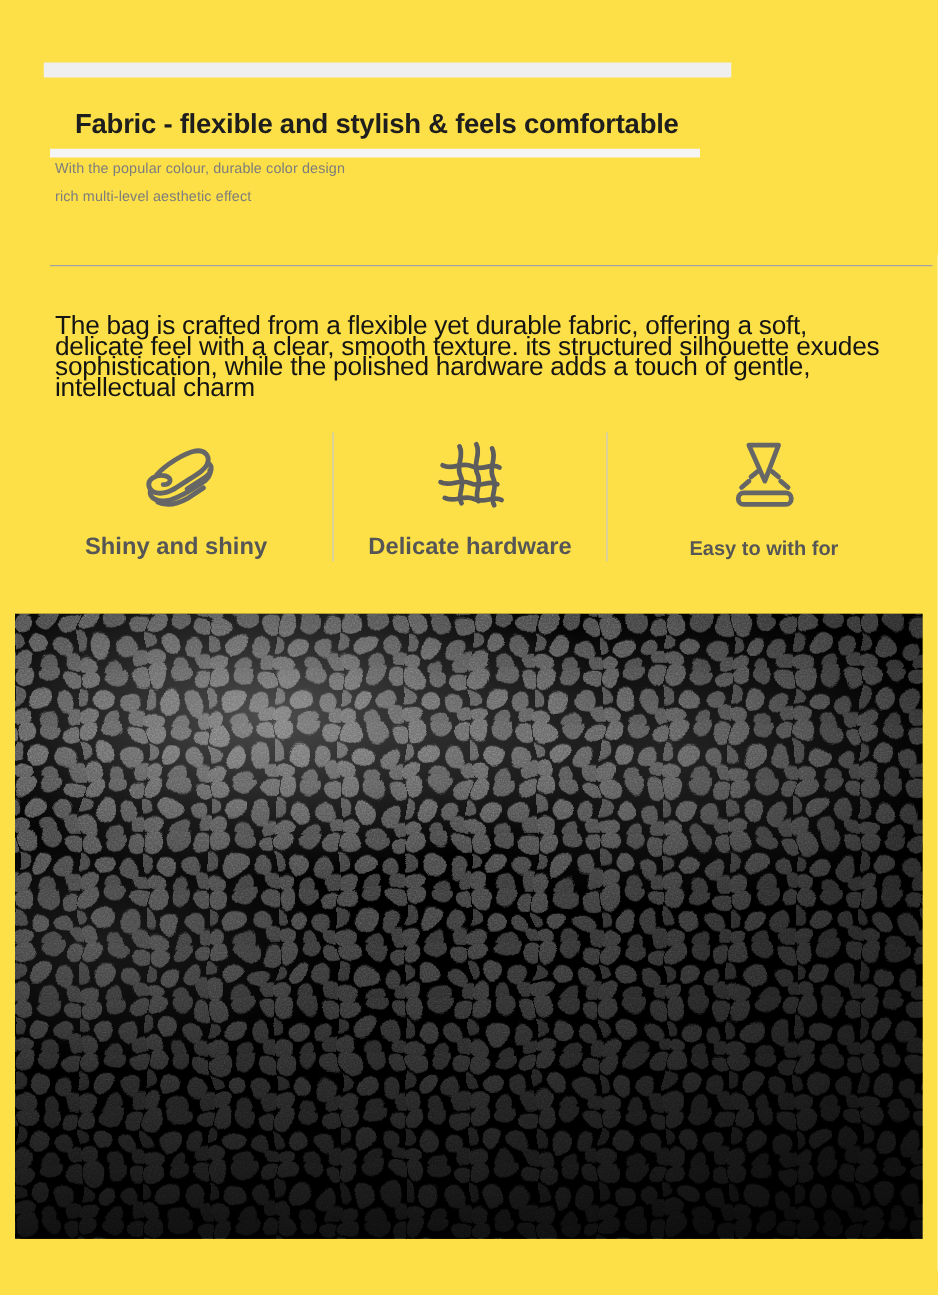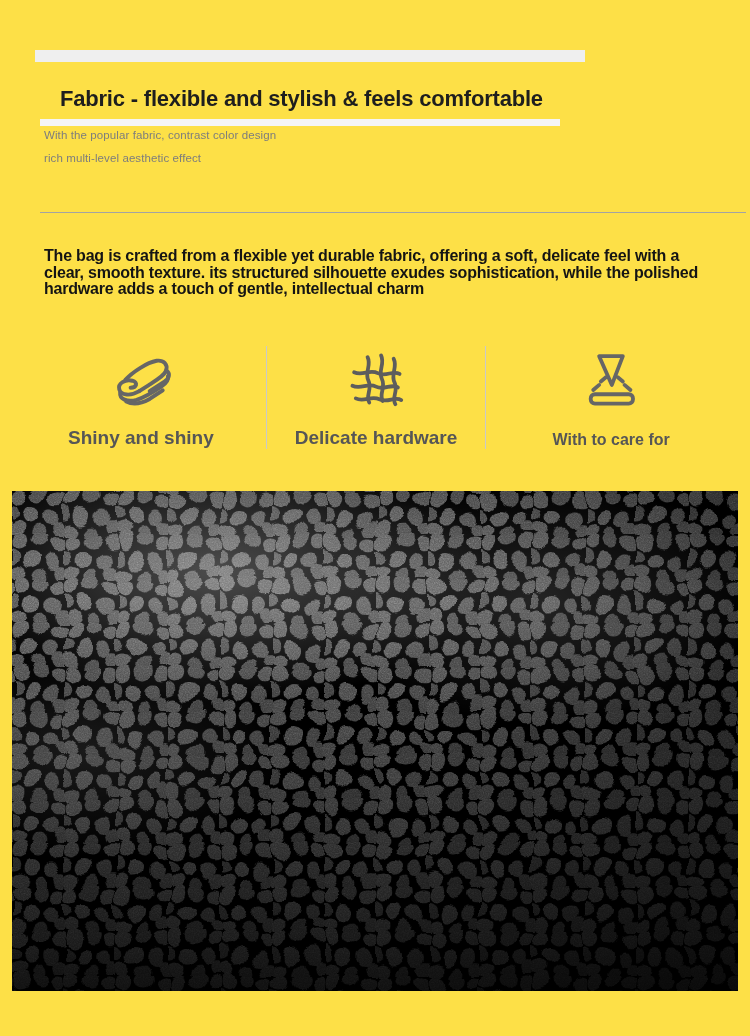--- a/index.html
+++ b/index.html
@@ -11,21 +11,21 @@
   .page-title{position:absolute;left:60px;top:71px;font-size:22px;font-weight:bold;
     color:#1e1e1e;letter-spacing:-0.2px;white-space:nowrap;}
   .sub-strip{position:absolute;left:40px;top:119px;width:520px;height:7px;background:#f5f5f5;}
   .subtitle{position:absolute;left:44px;font-size:11.5px;color:#7d7d7d;letter-spacing:0.1px;white-space:nowrap;}
   .subtitle.l1{top:129px;}
   .subtitle.l2{top:152px;}
 
   .divider{position:absolute;left:40px;top:212px;width:706px;height:0;border-top:1.5px solid #a3a3a3;}
 
   .description{position:absolute;left:44px;top:232px;width:668px;
-    font-size:16px;font-weight:bold;color:#141414;line-height:16.5px;letter-spacing:-0.2px;}
+    font-size:21px;font-weight:normal;color:#141414;line-height:16.5px;letter-spacing:-0.2px;}
 
   
   .features{position:absolute;left:40px;top:346px;width:672px;height:103px;display:flex;align-items:stretch;gap:24px;}
   .feature{display:flex;flex-direction:column;align-items:center;justify-content:space-between;}
   .feature.f1{width:235px;}
   .feature.f2{width:199px;}
   .feature.f3{width:235px;}
   .vdiv{width:1px;background:#c9c9c9;align-self:stretch;}
   .feature .icon{height:66px;display:flex;align-items:center;justify-content:center;}
   .feature .label{font-weight:bold;color:#565656;white-space:nowrap;}
@@ -44,21 +44,21 @@
     linear-gradient(105deg, rgba(0,0,0,0) 55%, rgba(0,0,0,0.38) 90%);}
 </style>
 </head>
 <body>
 
 <div class="page">
 
   <div class="title-strip"></div>
   <h1 class="page-title">Fabric - flexible and stylish &amp; feels comfortable</h1>
   <div class="sub-strip"></div>
-  <div class="subtitle l1">With the popular fabric, contrast color design</div>
+  <div class="subtitle l1">With the popular colour, durable color design</div>
   <div class="subtitle l2">rich multi-level aesthetic effect</div>
 
   <div class="divider"></div>
 
   <p class="description">The bag is crafted from a flexible yet durable fabric, offering a soft, delicate feel with a clear, smooth texture. its structured silhouette exudes sophistication, while the polished hardware adds a touch of gentle, intellectual charm</p>
 
   <div class="features">
 
     <div class="feature f1">
       <span class="icon">
@@ -95,21 +95,21 @@
       <span class="icon">
         <svg width="66" height="62" viewBox="0 0 78 70" fill="none" stroke="#666666" stroke-width="4.5" stroke-linecap="round" stroke-linejoin="round">
           <path d="M25 8 L53 8 L40 42 Z"></path>
           <path d="M18 48 L25 42"></path>
           <path d="M27 38 L33 33"></path>
           <path d="M47 33 L53 38"></path>
           <path d="M55 42 L62 48"></path>
           <rect x="15" y="53" width="50" height="11" rx="5"></rect>
         </svg>
       </span>
-      <span class="label">With to care for</span>
+      <span class="label">Easy to with for</span>
     </div>
 
   </div>
 
   <div class="texture" role="img" aria-label="Close-up of black pebbled leather fabric texture">
     <svg class="texture-svg" width="726" height="500" viewBox="0 0 726 500" aria-hidden="true">
       <defs>
         <path id="pb" d="M0,-9 Q8,-6.5 7,1 Q6,8 -2,8.5 Q-9,8 -8.5,0 Q-8,-7 0,-9 Z"></path>
         <pattern id="pebbles" width="52" height="44" patternUnits="userSpaceOnUse">
           <rect width="52" height="44" fill="#060606"></rect>

